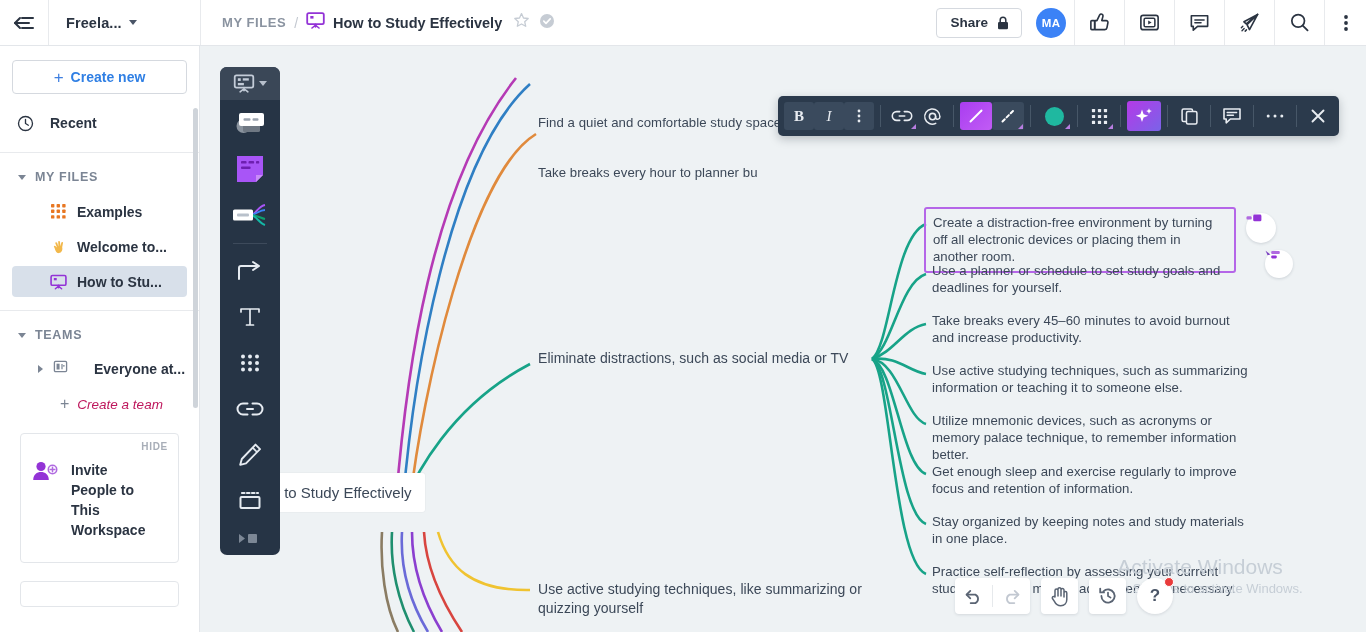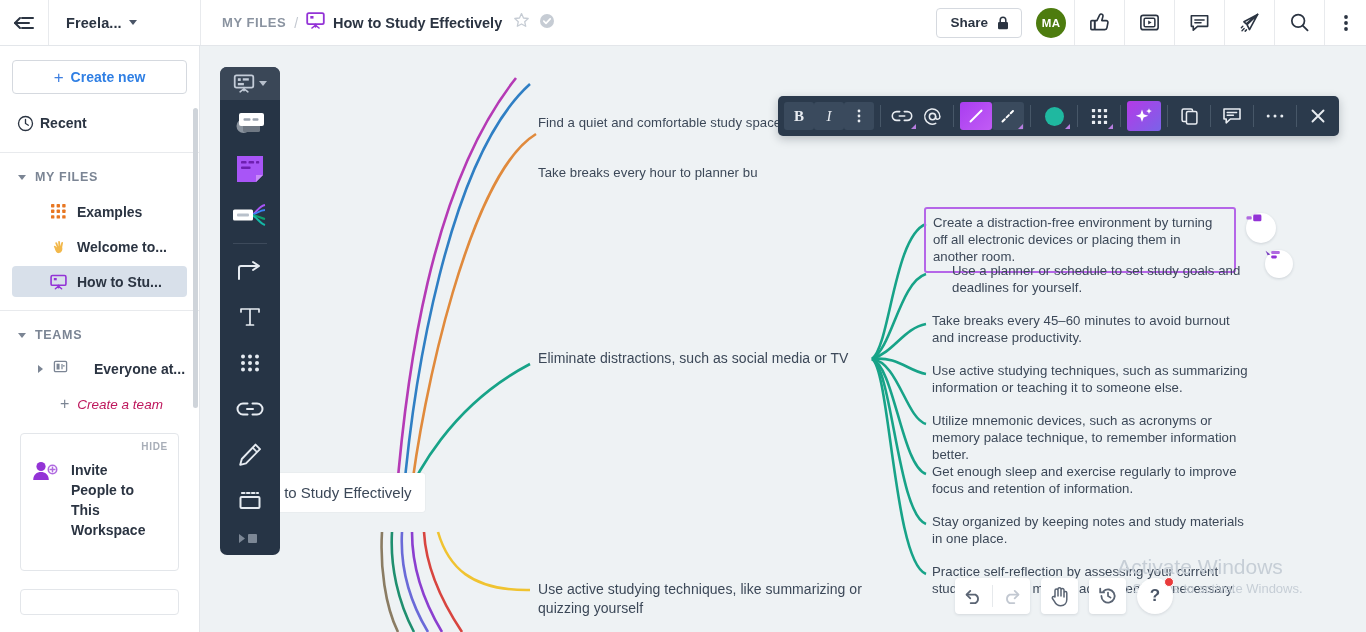--- a/index.html
+++ b/index.html
@@ -39,21 +39,21 @@
   .bc-check { margin-left: 1px; }
 
   .tb-right { display: flex; align-items: center; height: 45px; }
   .share-btn {
     display: flex; align-items: center; gap: 9px; height: 30px; padding: 0 12px 0 13px;
     border: 1px solid #d5d9df; border-radius: 4px; background: #fff; cursor: pointer;
     margin-right: 14px;
   }
   .share-btn span { font-size: 13.5px; font-weight: bold; color: #2b3442; }
   .avatar {
-    width: 30px; height: 30px; border-radius: 50%; background: #4d7c0f;
+    width: 30px; height: 30px; border-radius: 50%; background: #3b82f6;
     color: #fff; font-size: 11.5px; font-weight: bold;
     display: flex; align-items: center; justify-content: center; cursor: pointer;
     letter-spacing: .3px; margin-right: 8px;
   }
   .tb-icon {
     width: 50px; height: 45px; display: flex; align-items: center; justify-content: center;
     border-left: 1px solid #e8eaed; cursor: pointer;
   }
   .tb-icon.last { width: 42px; }
 
@@ -62,21 +62,21 @@
     position: absolute; top: 46px; left: 0; width: 200px; height: 586px;
     background: #ffffff; border-right: 1px solid #e3e6ea; z-index: 30;
   }
   .create-new {
     margin: 14px 12px 0 12px; height: 34px; border: 1px solid #d5d9df; border-radius: 4px;
     display: flex; align-items: center; justify-content: center; gap: 7px; cursor: pointer;
   }
   .create-new .plus { color: #3f7fe0; font-size: 17px; line-height: 1; font-weight: 400; }
   .create-new span.lbl { color: #2f7fe4; font-size: 14px; font-weight: bold; }
   .recent-row {
-    display: flex; align-items: center; gap: 6px; height: 34px; margin: 12px 12px 0 12px;
+    display: flex; align-items: center; gap: 16px; height: 34px; margin: 12px 12px 0 12px;
     padding-left: 5px; cursor: pointer;
   }
   .recent-row .lbl { font-size: 14px; font-weight: bold; color: #2b3442; }
   .sb-divider { height: 1px; background: #e8eaed; margin: 12px 0 0 0; }
   .sec-head {
     display: flex; align-items: center; gap: 9px; height: 30px; padding-left: 18px;
     margin-top: 9px; cursor: pointer;
   }
   .caret-sm-d { width: 0; height: 0; border-left: 4px solid transparent; border-right: 4px solid transparent;
                 border-top: 5px solid #7b8594; }
@@ -96,21 +96,21 @@
   }
   .team-item .lbl { font-size: 14px; font-weight: bold; color: #2b3442; white-space: nowrap; padding-left: 18px; }
   .create-team {
     display: flex; align-items: center; gap: 8px; height: 30px; margin: 5px 12px 0 12px;
     padding-left: 48px; cursor: pointer;
   }
   .create-team .plus { color: #7b8594; font-size: 16px; line-height: 1; }
   .create-team .lbl { font-size: 13.5px; color: #be185d; font-style: italic; }
   .invite-card {
     margin: 14px 20px 0 20px; border: 1px solid #e3e6ea; border-radius: 4px;
-    padding: 8px 10px 30px 10px; position: relative; min-height: 124px;
+    padding: 8px 10px 22px 10px; position: relative; min-height: 124px;
   }
   .invite-hide {
     position: absolute; right: 10px; top: 7px; font-size: 10px; font-weight: bold;
     color: #a8aeb8; letter-spacing: .7px; cursor: pointer;
   }
   .invite-body { display: flex; gap: 10px; margin-top: 18px; }
   .invite-text { font-size: 14px; font-weight: bold; color: #2b3442; line-height: 20px; width: 78px; }
   .ghost-card {
     margin: 18px 20px 0 20px; border: 1px solid #e3e6ea; border-radius: 4px; height: 26px;
   }
@@ -458,21 +458,21 @@
     <div class="root-node" style="left:36px; top:427px;">How to Study Effectively</div>
 
     <div class="sel-node" style="left:724px; top:161px; width:312px;">Create a distraction-free environment by turning off all electronic devices or placing them in another room.</div>
     <div class="badge-round" style="left:1046px; top:167px;">
       <svg width="16" height="10" viewBox="0 0 16 10">
         <rect x="0.5" y="3.2" width="5.2" height="3.4" rx="1.2" fill="#b06ae0"></rect>
         <rect x="7.2" y="1.5" width="8.2" height="6.8" rx="1.4" fill="#9333d6"></rect>
       </svg>
     </div>
 
-    <div class="node-text" style="left:732px; top:216px; width:300px;margin-left:20px;">Use a planner or schedule to set study goals and deadlines for yourself.</div>
+    <div class="node-text" style="left:732px; top:216px; width:300px;">Use a planner or schedule to set study goals and deadlines for yourself.</div>
     <div class="badge-round" style="left:1065px; top:204px; width:28px; height:28px;">
       <svg width="16" height="11" viewBox="0 0 16 11">
         <path d="M0.6 0.8 L5.4 4.6 L2.6 5.2 Z" fill="#7a3fc0"></path>
         <rect x="6.2" y="1" width="8.6" height="3" rx="1.1" fill="#b06ae0"></rect>
         <rect x="6.2" y="5.4" width="5.6" height="3" rx="1.1" fill="#9333d6"></rect>
       </svg>
     </div>
 
     <div class="node-text" style="left:732px; top:266px; width:320px;">Take breaks every 45–60 minutes to avoid burnout and increase productivity.</div>
     <div class="node-text" style="left:732px; top:316px; width:320px;">Use active studying techniques, such as summarizing information or teaching it to someone else.</div>

